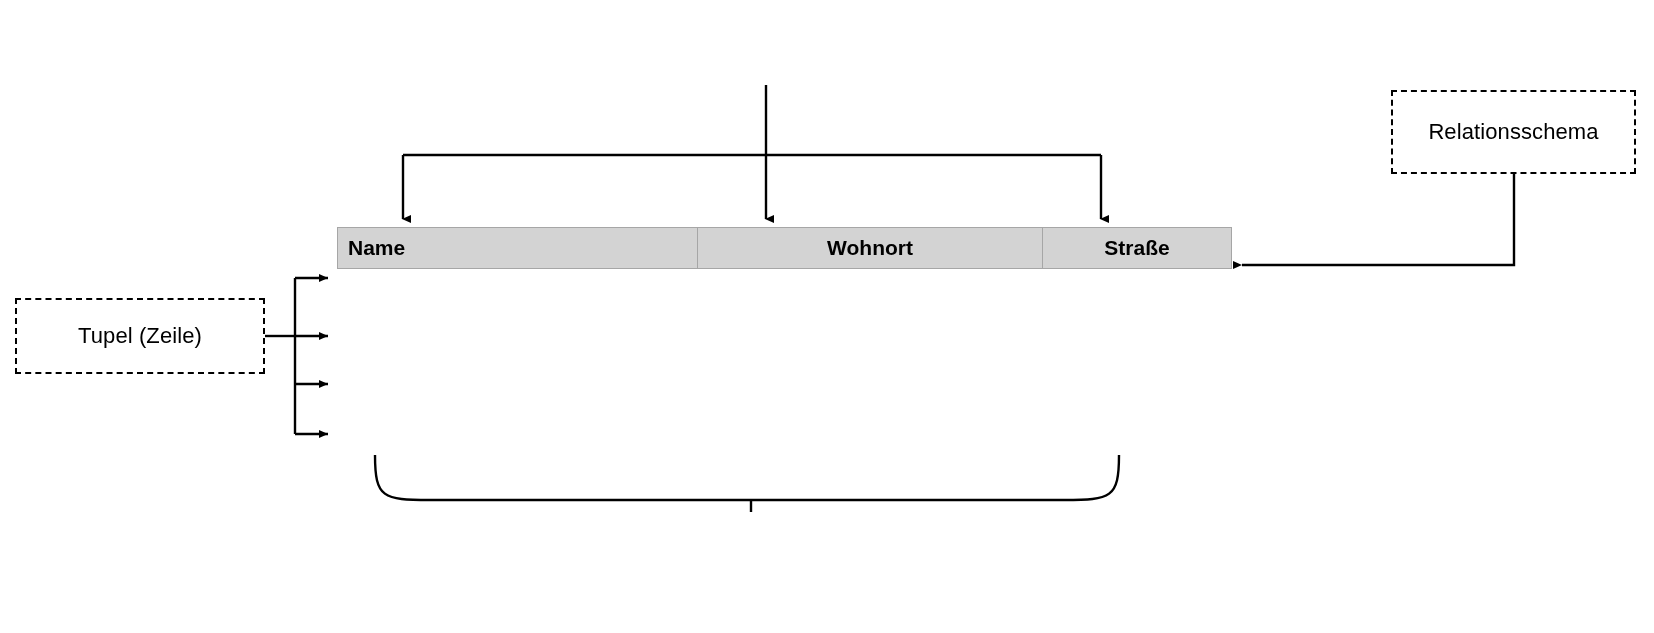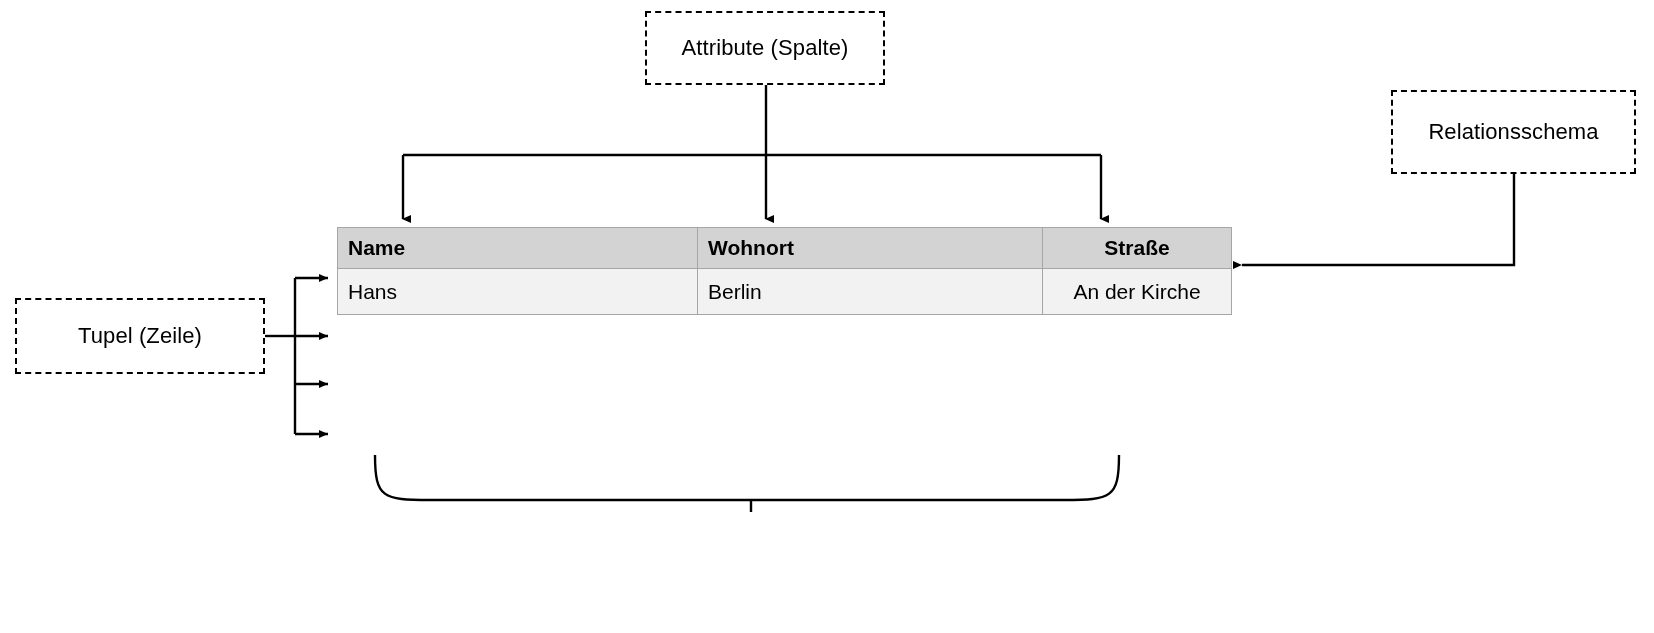--- a/index.html
+++ b/index.html
@@ -87,21 +87,21 @@
     font-weight: bold;
     height: 41px;
   }
   #relation-table tbody tr.odd td {
     background: #f2f2f2;
   }
   #relation-table tbody tr.even td {
     background: #ffffff;
   }
   .col-a { text-align: left; padding-left: 12px; }
-  .col-b { text-align: left; padding-right: 42px; }
+  .col-b { text-align: center; padding-right: 42px; }
   .col-c { text-align: center; padding-right: 4px; }
   
   #connectors {
     position: absolute;
     left: 0;
     top: 0;
     width: 1654px;
     height: 633px;
     pointer-events: none;
   }
@@ -147,23 +147,20 @@
       <path d="M295,434 L328,434" stroke="#000000" stroke-width="2.4" fill="none" marker-end="url(#arrow-right)"></path>
     </g>
 
     <g>
       <path d="M375,455 C375,498 383,500 430,500 L751,500 Q751,500 751,500" stroke="#000000" stroke-width="2.4" fill="none"></path>
       <path d="M1119,455 C1119,498 1111,500 1064,500 L751,500" stroke="#000000" stroke-width="2.4" fill="none"></path>
       <path d="M751,500 L751,512" stroke="#000000" stroke-width="2.4" fill="none"></path>
     </g>
   </svg>
 
-  <div id="callout-attribute" class="callout">
-    <span>Attribute (Spalte)</span>
-  </div>
 
   <div id="callout-tupel" class="callout">
     <span>Tupel (Zeile)</span>
   </div>
 
   <div id="callout-relationsschema" class="callout">
     <span>Relationsschema</span>
   </div>
 
 
@@ -174,21 +171,16 @@
         <col class="c3">
     </colgroup>
     <thead>
       <tr>
         <th class="col-a">Name</th>
         <th class="col-b">Wohnort</th>
         <th class="col-c">Straße</th>
       </tr>
     </thead>
     <tbody>
-      <tr class="odd">
-        <td class="col-a">Hans</td>
-        <td class="col-b">Berlin</td>
-        <td class="col-c">An der Kirche</td>
-      </tr>
     </tbody>
   </table>
 
 </div>
 
 </body></html>

